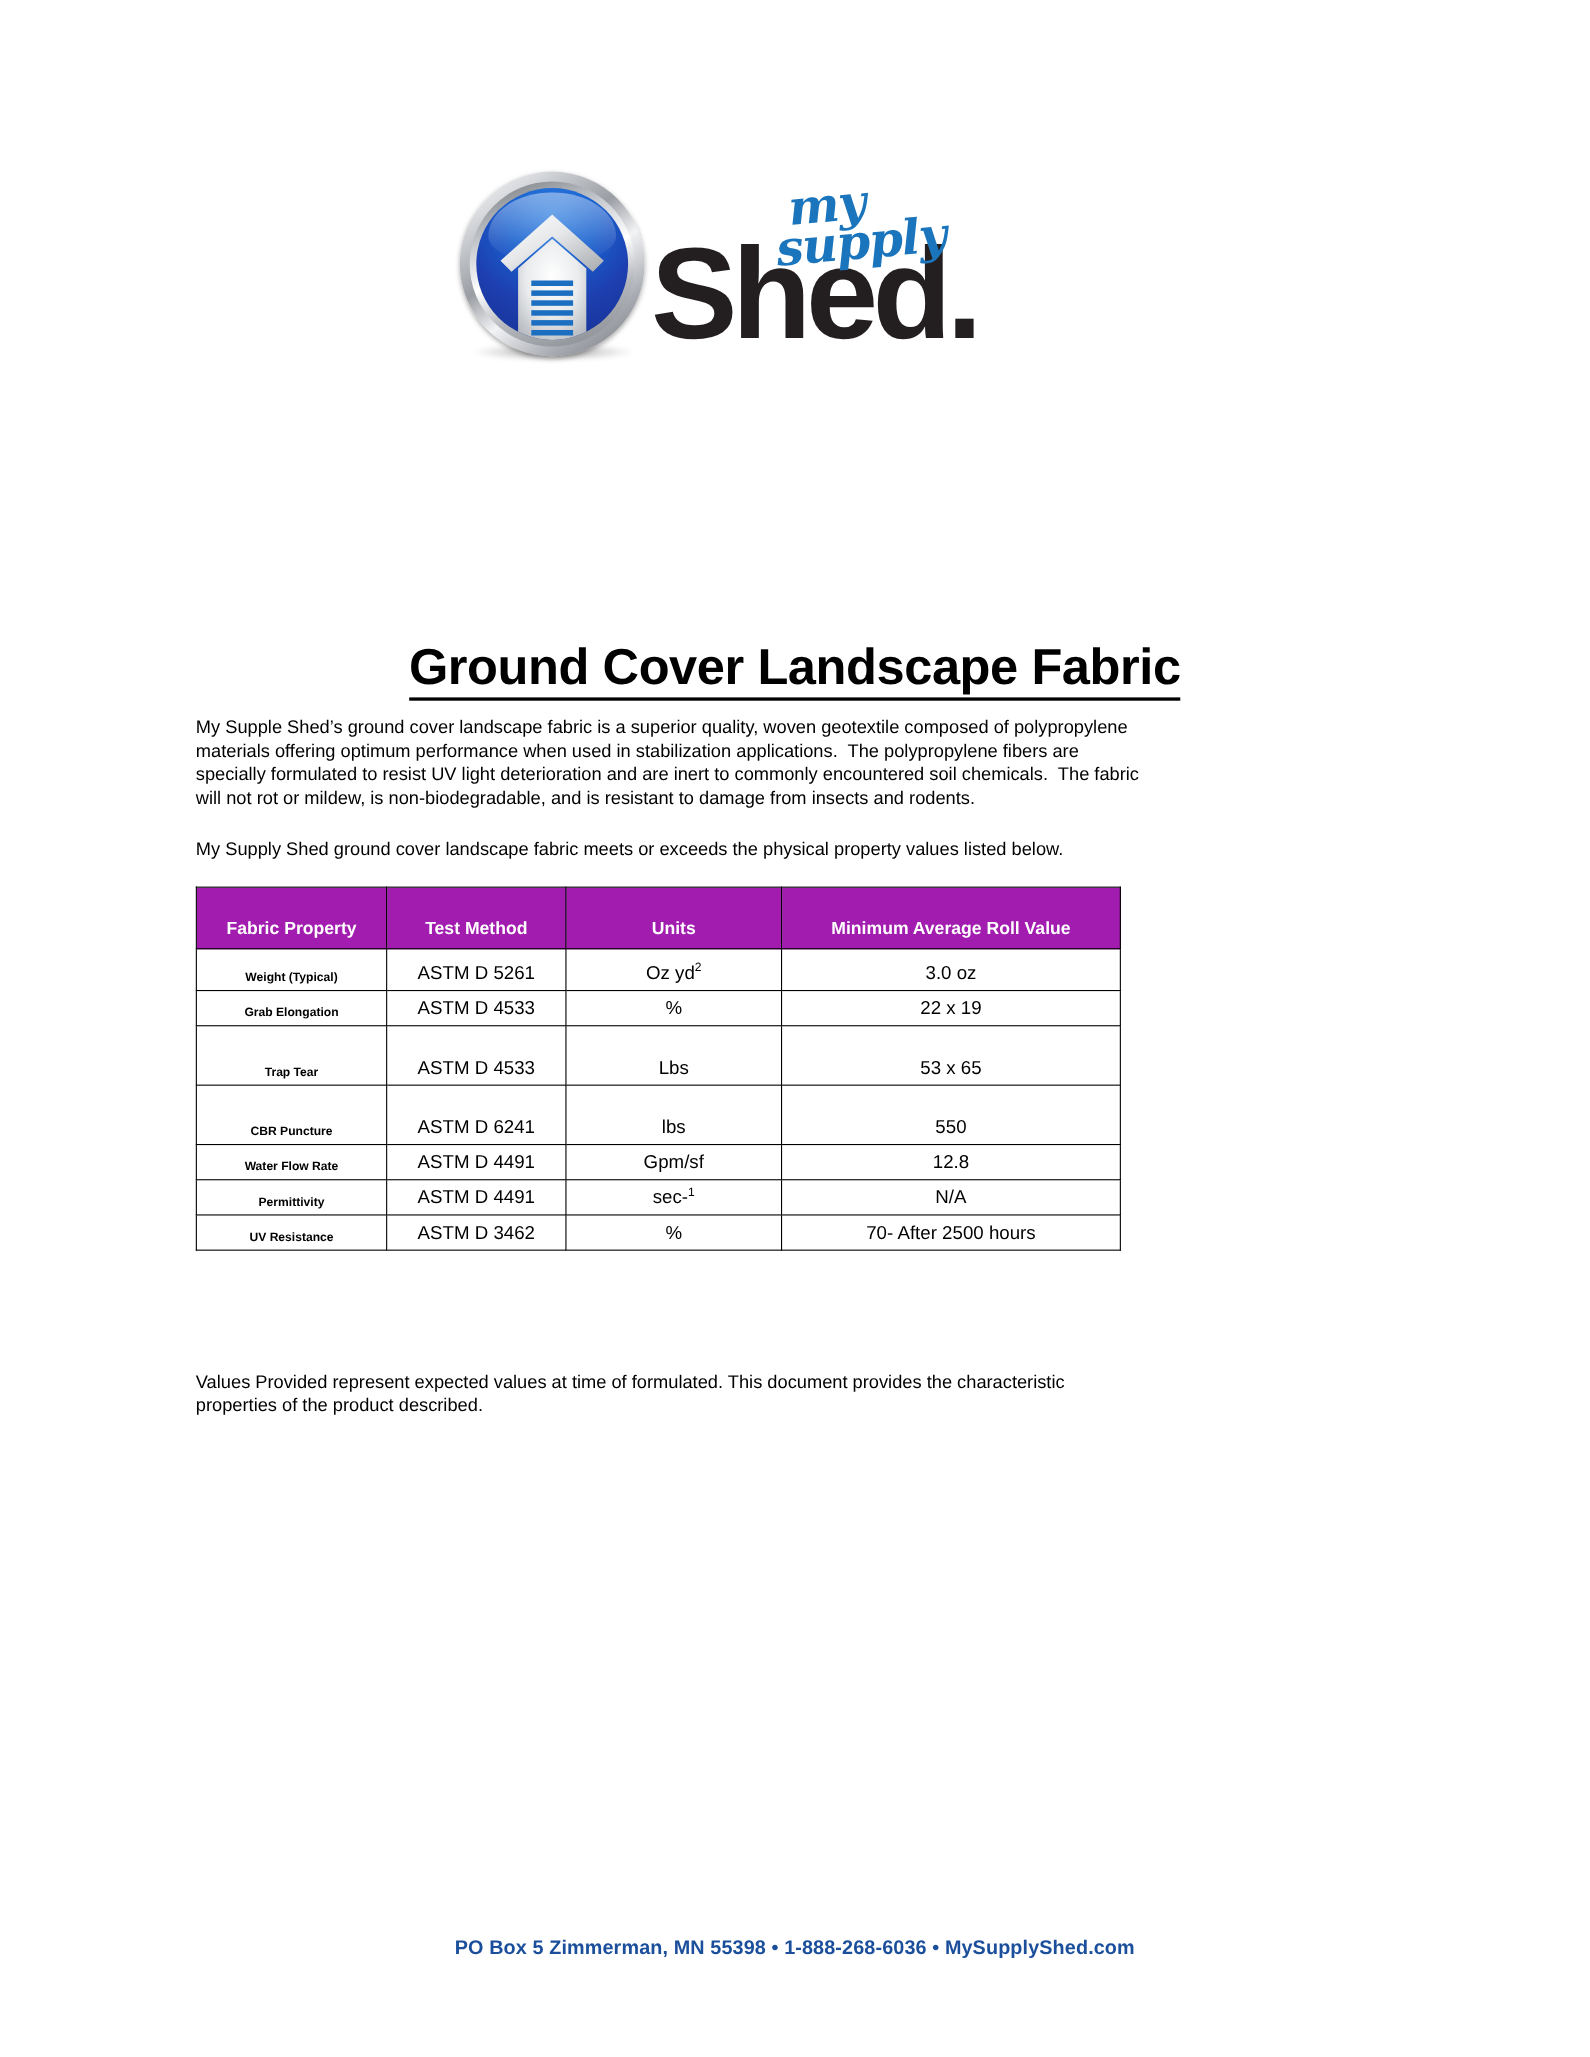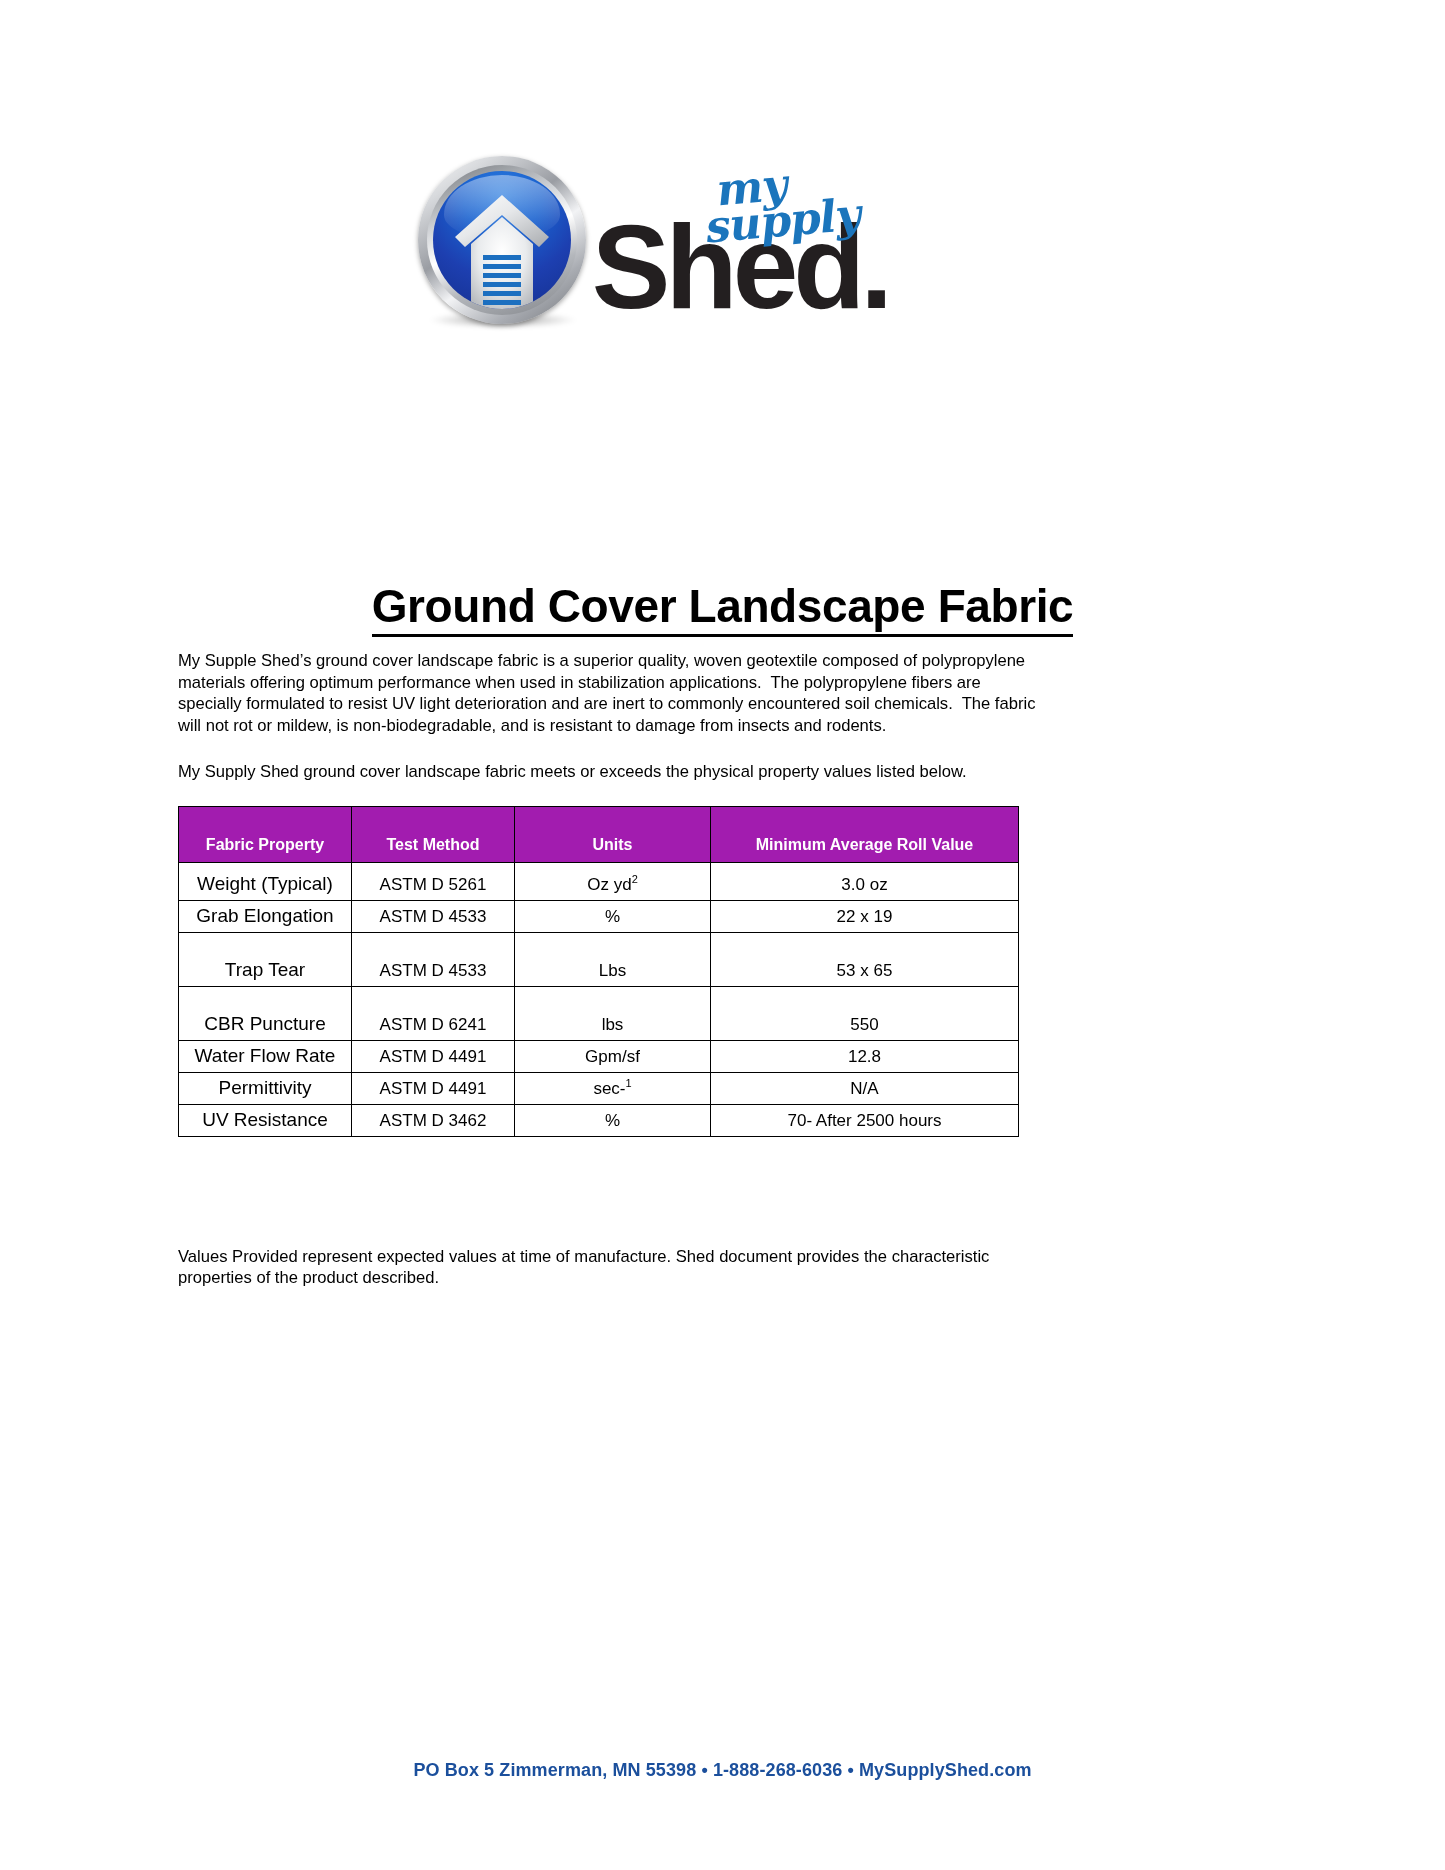--- a/index.html
+++ b/index.html
@@ -179,22 +179,22 @@
   table.spec thead th.c3 { width: 196px; }
   table.spec thead th.c4 { width: 308px; }
 
   table.spec td {
     font-size: 17px;
     text-align: center;
     height: 32px;
     padding-bottom: 5px;
   }
   table.spec td.prop {
-    font-weight: normal;
-    font-size: 19px;
+    font-weight: bold;
+    font-size: 11px;
   }
   tr.tall td { height: 54px; }
   tr.first-row td { height: 38px; }
   .sup { font-size: 11px; vertical-align: super; }
 
   
   .note {
     position: absolute;
     left: 178px;
     top: 1246px;
@@ -323,15 +323,15 @@
         <tr>
           <td class="prop">UV Resistance</td>
           <td>ASTM D 3462</td>
           <td>%</td>
           <td>70- After 2500 hours</td>
         </tr>
       </tbody>
   </table>
 </div>
 
-<div class="note">Values Provided represent expected values at time of manufacture.  Shed document provides the characteristic properties of the product described.</div>
+<div class="note">Values Provided represent expected values at time of formulated.  This document provides the characteristic properties of the product described.</div>
 
 <div class="footer">PO Box 5 Zimmerman, MN 55398 • 1-888-268-6036 • MySupplyShed.com</div>
 
 </body></html>

